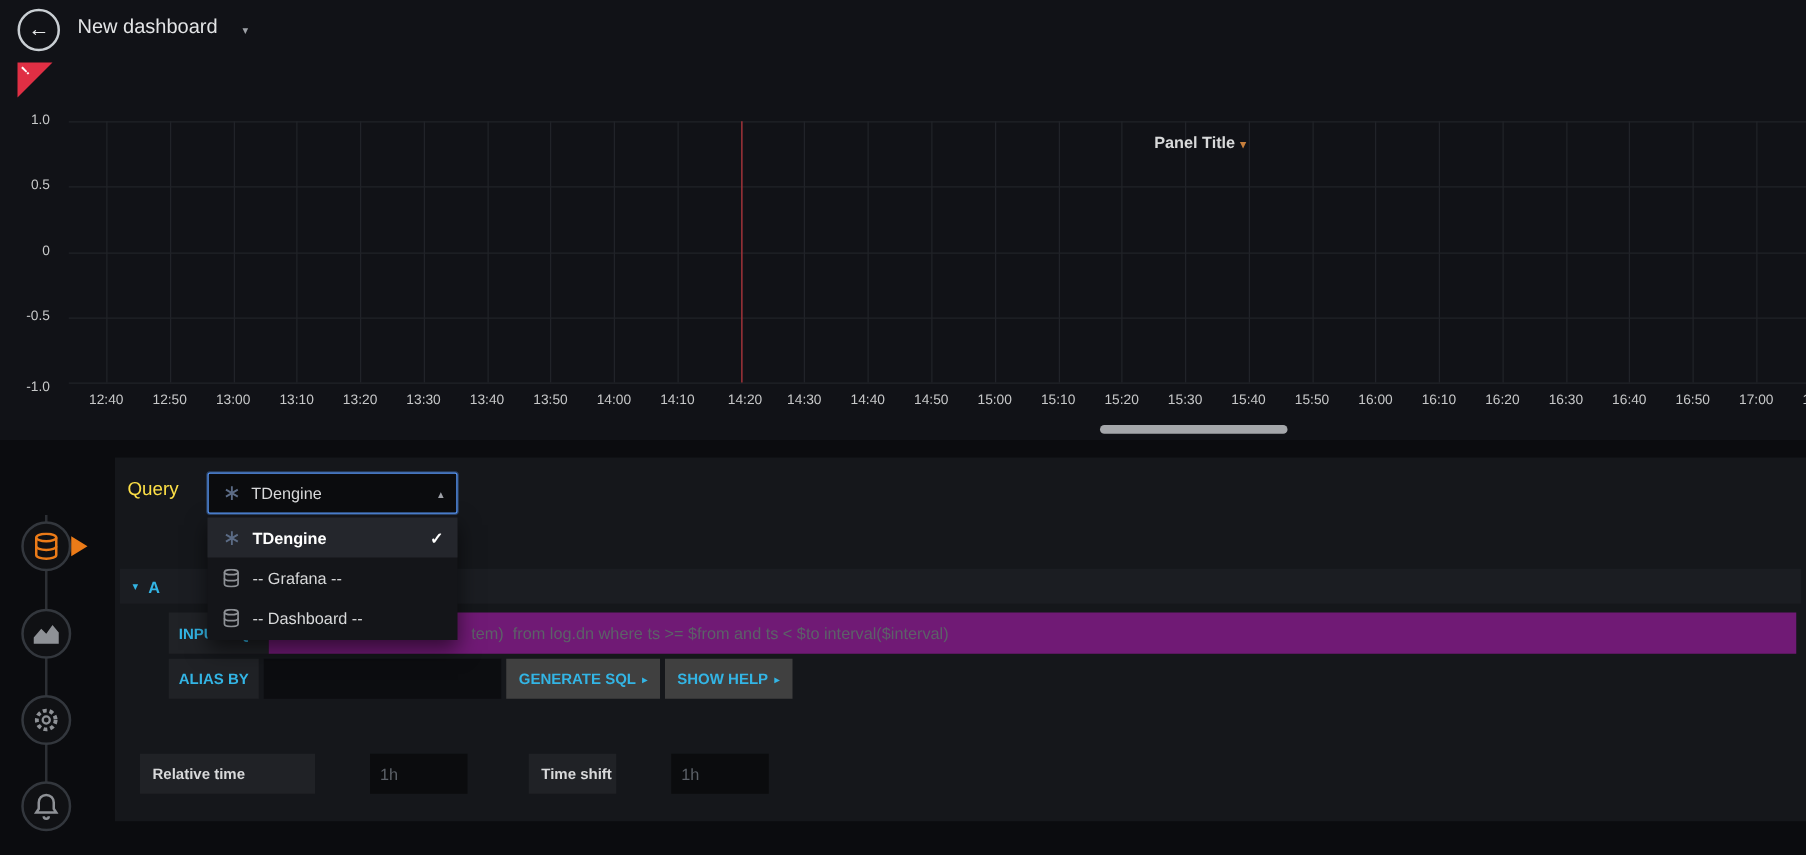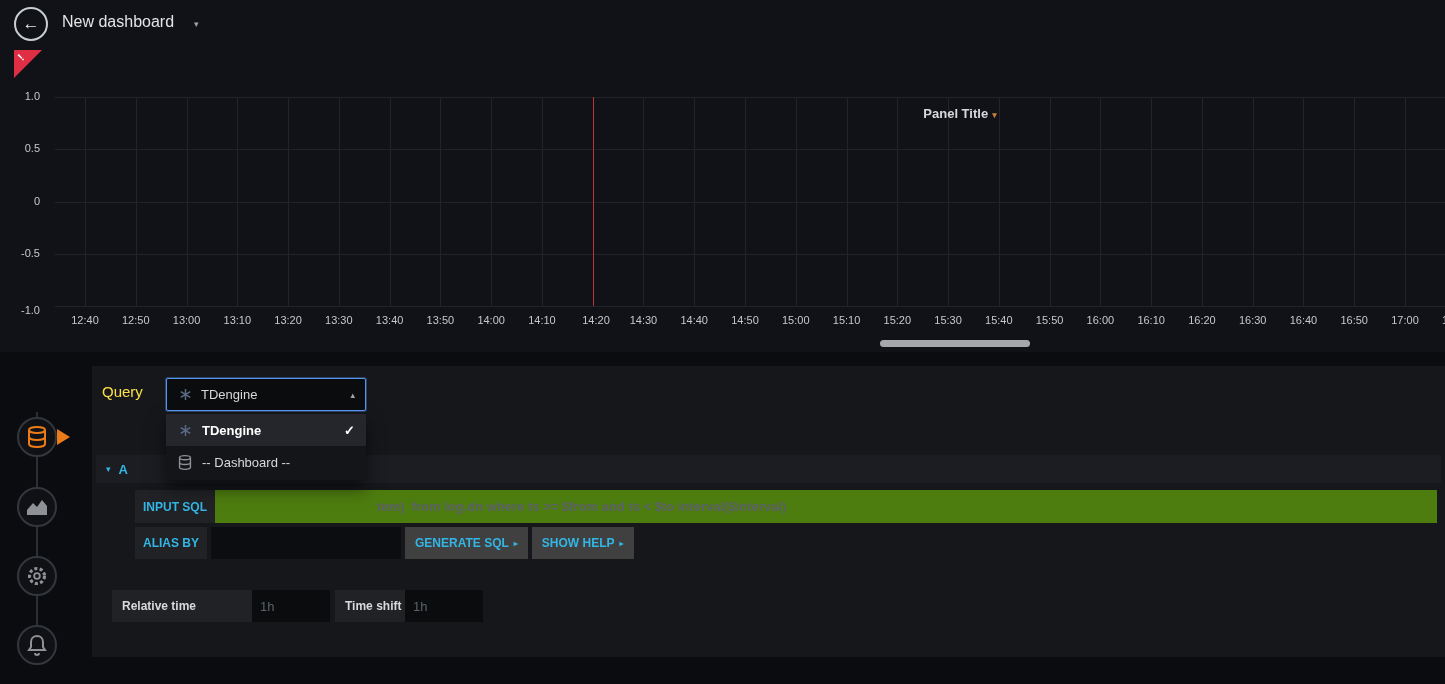--- a/index.html
+++ b/index.html
@@ -63,31 +63,31 @@
   .ds-icon { width:16px; display:flex; justify-content:center; align-items:center; }
 
   .row-a { position:absolute; left:4px; right:4px; top:89px; height:28px; background:#1b1d22;
     display:flex; align-items:center; gap:8px; padding:0 10px; cursor:pointer; }
   .row-a .a-caret { font-size:9px; color:#33b5e5; }
   .row-a .a-letter { font-size:13px; font-weight:700; color:#33b5e5; }
 
   .sql-row { position:absolute; left:43px; right:8px; top:124px; height:33px; display:flex; }
   .gf-label { background:#202226; color:#33b5e5; font-size:12px; font-weight:700;
     display:flex; align-items:center; padding:0 8px; flex:0 0 auto; height:100%; white-space:nowrap; }
-  .sql-input { flex:1; background:#4d7c0f; border:0; color:#d8d9da; font-size:13px;
-    padding:0 8px 0 162px; outline:none; height:100%;font-weight:bold; }
+  .sql-input { flex:1; background:#701a75; border:0; color:#d8d9da; font-size:13px;
+    padding:0 8px 0 162px; outline:none; height:100%; }
   input::placeholder { color:#5c6168; opacity:1; }
 
   .alias-row { position:absolute; left:43px; top:161px; height:32px; display:flex; gap:4px; }
   .alias-input { width:190px; background:#0c0d10; border:0; color:#d8d9da; font-size:13px; padding:0 8px; outline:none; height:100%; }
   .blue-btn { background:#404040; color:#33b5e5; font-weight:700; font-size:12px;
     display:flex; align-items:center; gap:5px; padding:0 10px; height:100%; cursor:pointer; white-space:nowrap; }
   .blue-btn .btn-caret { font-size:8px; }
 
-  .time-row { position:absolute; left:20px; top:224px; height:32px; display:flex; align-items:center; }
+  .time-row { position:absolute; left:20px; top:237px; height:32px; display:flex; align-items:center;gap:44px; }
   .t-label { background:#202226; height:32px; display:flex; align-items:center; padding:0 10px;
     font-size:12px; font-weight:700; color:#d8d9da; white-space:nowrap; }
   .t-label.wide { width:140px; }
   .t-label.mid { width:70px; margin-left:5px; }
   .t-input { width:78px; height:32px; background:#0b0c0e; border:0; color:#d8d9da; padding:0 8px; font-size:13px; outline:none; }
 </style>
 </head>
 <body>
 
 <header class="topbar">
@@ -230,20 +230,30 @@
         <span class="check">✓</span>
       </div>
       <div class="ds-item">
         <span class="ds-icon">
           <svg width="14" height="15" viewBox="0 0 20 22" fill="none" stroke="#8e9196" stroke-width="2">
             <ellipse cx="10" cy="4" rx="8" ry="3"></ellipse>
             <path d="M2 4v14c0 1.7 3.6 3 8 3s8-1.3 8-3V4"></path>
             <path d="M2 11c0 1.7 3.6 3 8 3s8-1.3 8-3"></path>
           </svg>
         </span>
+        <span>-- Grafana --</span>
+      </div>
+      <div class="ds-item">
+        <span class="ds-icon">
+          <svg width="14" height="15" viewBox="0 0 20 22" fill="none" stroke="#8e9196" stroke-width="2">
+            <ellipse cx="10" cy="4" rx="8" ry="3"></ellipse>
+            <path d="M2 4v14c0 1.7 3.6 3 8 3s8-1.3 8-3V4"></path>
+            <path d="M2 11c0 1.7 3.6 3 8 3s8-1.3 8-3"></path>
+          </svg>
+        </span>
         <span>-- Dashboard --</span>
       </div>
     </div>
 
   <div class="row-a">
     <span class="a-caret">▾</span>
     <span class="a-letter">A</span>
   </div>
 
   <div class="sql-row">

